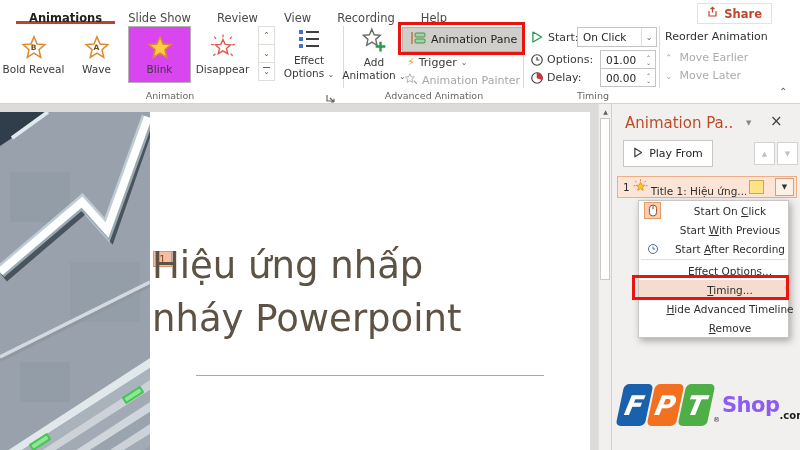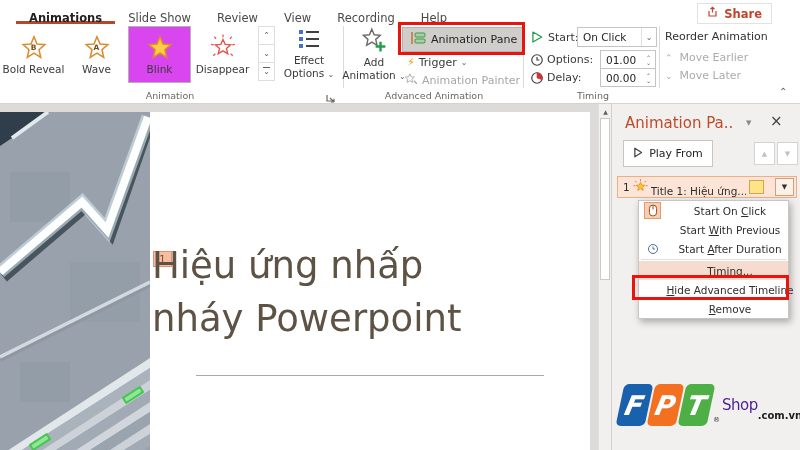--- a/index.html
+++ b/index.html
@@ -120,21 +120,21 @@
   .mi-icon { position:absolute; left:5px; top:1px; width:17px; height:17px;
     display:flex; align-items:center; justify-content:center; }
   .mi-icon.boxed { background:#f7ceb5; border:1px solid #e49c67; }
 
   
   .fpt { position:absolute; left:8px; top:280px; display:flex; align-items:center; }
   .fpt-block { width:29px; height:42px; border-radius:5px; transform:skewX(-12deg);
     display:flex; align-items:center; justify-content:center; margin-right:2px;
     color:#fff; font-size:27px; font-weight:bold; font-style:italic; }
   .fpt-reg { font-size:7px; color:#333; align-self:flex-end; margin:0 2px 2px 0; }
-  .fpt-shop { font-size:15px; font-weight:normal; color:#4c1d95; letter-spacing:-0.5px; }
+  .fpt-shop { font-size:21px; font-weight:bold; color:#8b5cf6; letter-spacing:-0.5px; }
   .fpt-domain { font-size:10px; font-weight:bold; color:#1b1b1b; align-self:flex-end; margin-bottom:5px; }
 </style>
 </head>
 <body>
 
 <div id="app">
 
   <div class="ribbon">
 
     <div class="tabs">
@@ -421,23 +421,26 @@
         <div class="menu-item">
           <span><span class="ipre">Start </span><span class="ikey">W</span><span class="ipost">ith Previous</span></span>
         </div>
         <div class="menu-item">
           <span class="mi-icon">
             <svg width="12" height="12" viewBox="0 0 24 24">
                 <circle cx="12" cy="12" r="9" fill="none" stroke="#4a6e9e" stroke-width="2"></circle>
                 <path d="M12 7v5h4" fill="none" stroke="#4a6e9e" stroke-width="2"></path>
               </svg>
           </span>
-          <span><span class="ipre">Start </span><span class="ikey">A</span><span class="ipost">fter Duration</span></span>
+          <span><span class="ipre">Start </span><span class="ikey">A</span><span class="ipost">fter Recording</span></span>
         </div>
         <div class="menu-sep"></div>
+        <div class="menu-item">
+          <span><span class="ipre"></span><span class="ikey">E</span><span class="ipost">ffect Options...</span></span>
+        </div>
         <div class="menu-item hl">
           <span><span class="ipre"></span><span class="ikey">T</span><span class="ipost">iming...</span></span>
         </div>
         <div class="menu-item">
           <span><span class="ipre"></span><span class="ikey">H</span><span class="ipost">ide Advanced Timeline</span></span>
         </div>
         <div class="menu-item">
           <span><span class="ipre"></span><span class="ikey">R</span><span class="ipost">emove</span></span>
         </div>
       </div>

